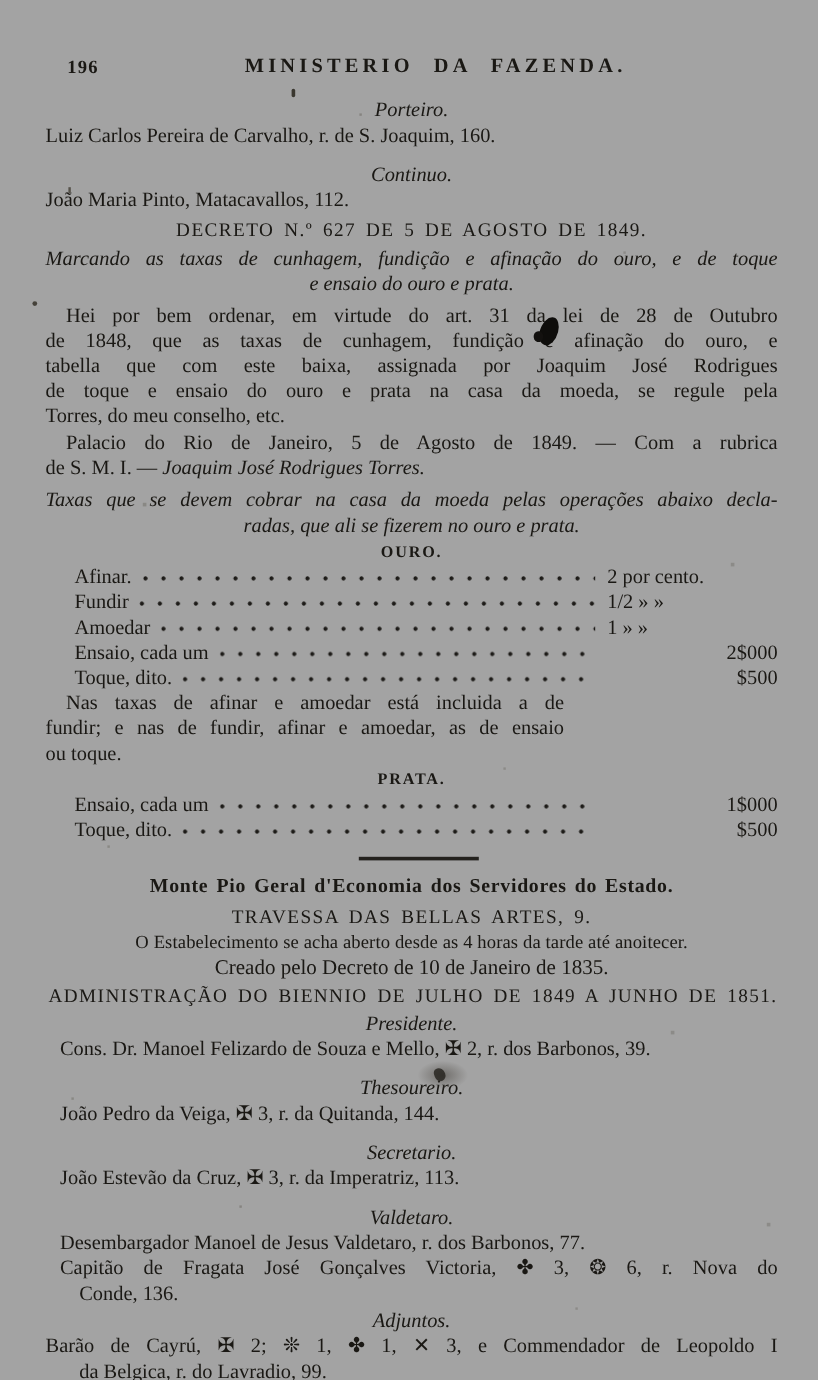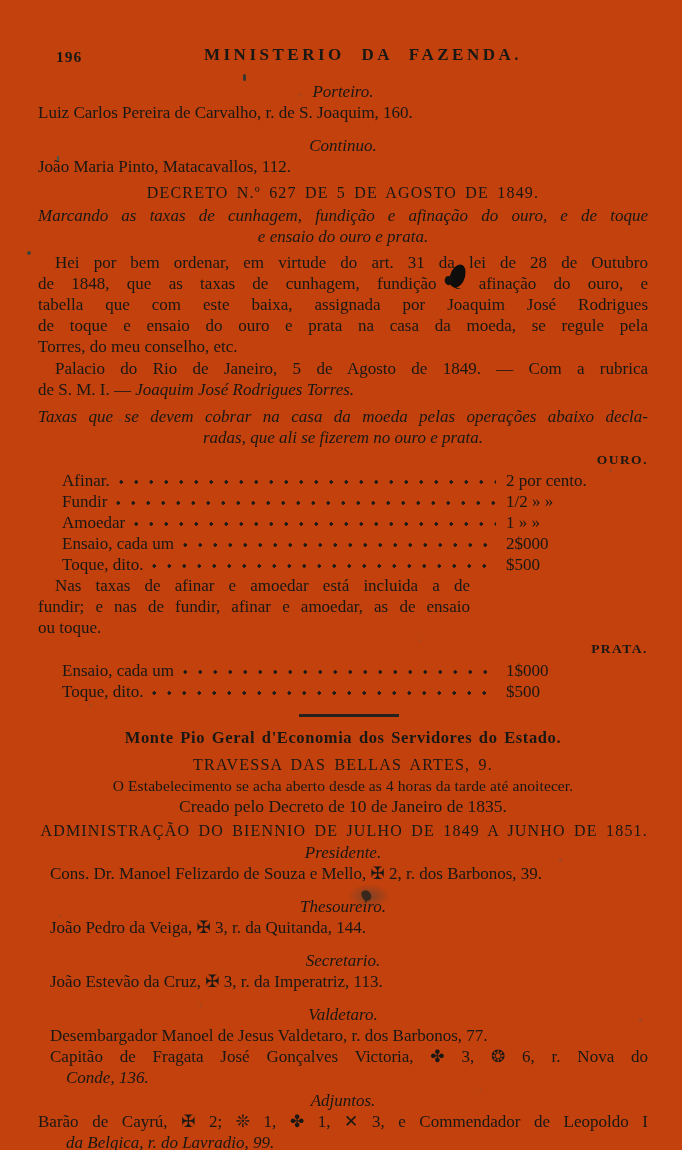--- a/index.html
+++ b/index.html
@@ -1,60 +1,60 @@
 <!DOCTYPE html>
 <html><head>
 <meta charset="utf-8">
 <style>
   html,body{margin:0;padding:0;background:#e8e6e0;}
   .page{
     position:relative;
     width:682px;height:1150px;
     margin:0 auto;
-    background:#c2410c;
+    background:#a3a3a3;
     overflow:hidden;
     font-family:"Liberation Serif","DejaVu Serif",serif;
     color:#1a1814;
     font-size:17px;
     line-height:21px;
   }
   .content{position:relative;padding:44px 34px 0 38px;}
   .line{line-height:21px;}
   .just{text-align:justify;text-align-last:justify;}
   .ctr{text-align:center;}
   .it{font-style:italic;}
   .indent{padding-left:17px;}
-  .hang{padding-left:28px;font-style:italic;}
+  .hang{padding-left:28px;}
 
   
   .hdr{position:relative;height:24px;margin-bottom:13px;}
   .pagenum{position:absolute;left:18px;top:2px;font-weight:bold;font-size:15.5px;letter-spacing:1px;}
   .journal-title{
     text-align:center;font-weight:bold;font-size:17px;
     letter-spacing:3.5px;word-spacing:9px;padding-left:40px;
   }
 
   
   .sc{font-size:16px;letter-spacing:1.2px;word-spacing:3px;}
-  .sec-sc{font-weight:bold;font-size:13.5px;letter-spacing:1.5px;text-align:right;}
+  .sec-sc{font-weight:bold;font-size:13.5px;letter-spacing:1.5px;}
 
   .ital-head{font-style:italic;text-align:center;line-height:21px;margin-top:12px;}
 
   
   .row{display:flex;align-items:baseline;padding-left:24px;}
   .row .lbl{white-space:nowrap;}
   .dots{
     flex:1;height:4px;transform:translateY(-2px);
     margin:0 10px 0 9px;
     background-image:radial-gradient(circle at 2.2px 2px,#1d1b18 1.45px,rgba(0,0,0,0) 2px);
     background-size:15px 4px;background-repeat:repeat-x;background-position:0 0;
   }
   .val{width:142px;white-space:nowrap;}
   .val-l{text-align:left;}
-  .val-r{text-align:left;}
+  .val-r{text-align:right;}
 
   .nota{width:432px;}
 
   .sep-rule{width:100px;height:3px;background:#24221e;margin:12px auto 10px auto;transform:translateX(6px);}
 
   .mp-title{font-weight:bold;font-size:16.5px;letter-spacing:0.6px;word-spacing:2px;text-align:center;}
   .estab{font-size:15.5px;text-align:center;letter-spacing:0.1px;}
   .creado{font-size:17.5px;text-align:center;}
   .entry{padding-left:12px;}
 

